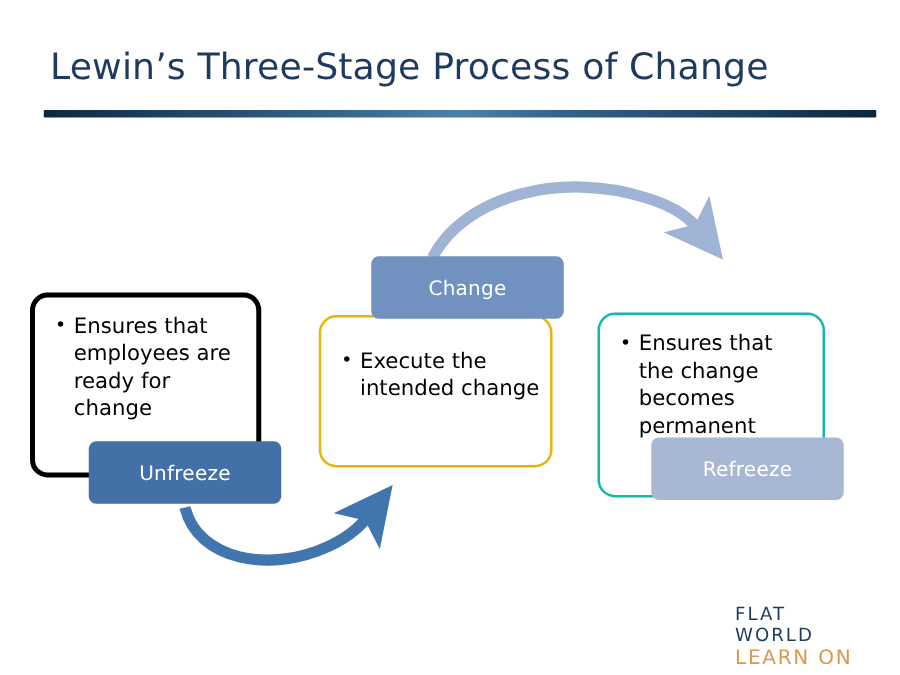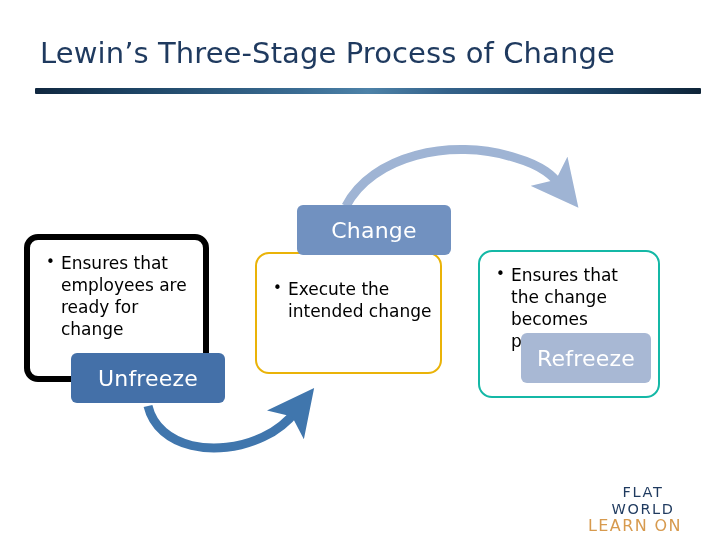--- a/index.html
+++ b/index.html
@@ -93,21 +93,21 @@
     top: -1px;
     font-size: 15px;
     color: #000000;
   }
 
   #stage-unfreeze-box {
     left: 24px;
     top: 234px;
     width: 185px;
     height: 148px;
-    border: 6px solid #000000;
+    border: 4px solid #000000;
   }
   #stage-change-box {
     left: 255px;
     top: 252px;
     width: 187px;
     height: 122px;
     border: 2px solid #eab308;
   }
   #stage-refreeze-box {
     left: 478px;
@@ -120,21 +120,21 @@
 
   #stage-change-box .bullet-list {
     top: 24px;
   }
 
   
   .stage-label {
     position: absolute;
     border-radius: 6px;
     color: #ffffff;
-    font-size: 22px;
+    font-size: 16px;
     font-family: "DejaVu Sans", sans-serif;
     display: flex;
     align-items: center;
     justify-content: center;
     letter-spacing: 0.2px;
   }
 
   #label-unfreeze {
     left: 71px;
     top: 353px;
@@ -144,41 +144,40 @@
   }
   #label-change {
     left: 297px;
     top: 205px;
     width: 154px;
     height: 50px;
     background: #7191c0;
   }
   #label-refreeze {
     left: 521px;
-    top: 333px;
-    width: 130px;
+    top: 350px;
+    width: 154px;
     height: 50px;
     background: #a8b8d4;
   }
 
   
   #logo {
     position: absolute;
     left: 588px;
     top: 484px;
     width: 110px;
     text-align: left;
   }
   #logo-primary {
     font-size: 14.5px;
     letter-spacing: 1.6px;
     color: #1f3a5f;
     font-family: "DejaVu Sans", sans-serif;
     line-height: 17px;
-    text-align: center;
   }
   #logo-secondary {
     font-size: 16px;
     letter-spacing: 1.4px;
     color: #d79a4e;
     font-family: "DejaVu Sans", sans-serif;
     line-height: 14px;
     margin-top: 1px;
   }
 </style>

